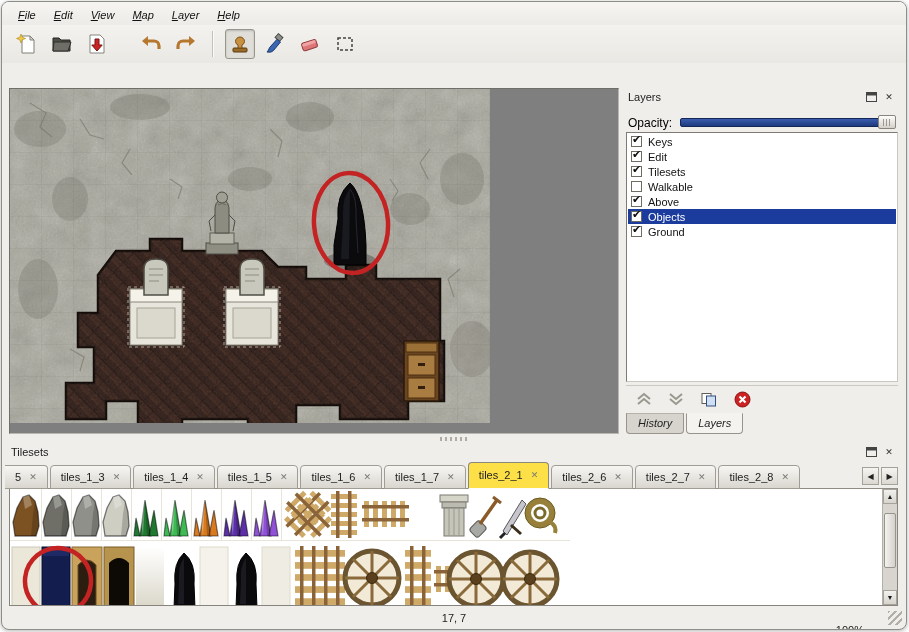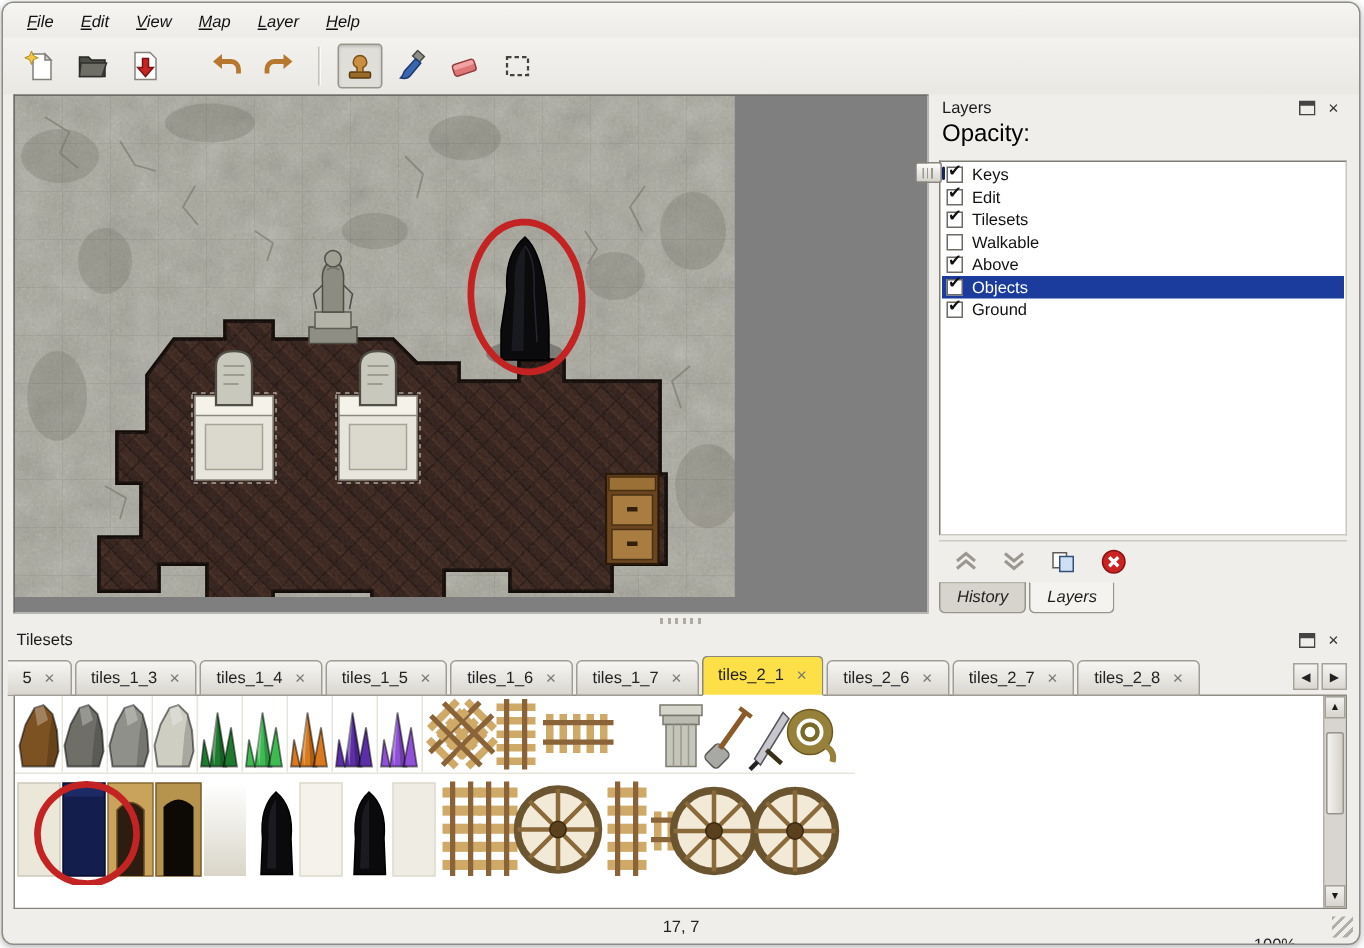--- a/index.html
+++ b/index.html
@@ -17,31 +17,31 @@
   .menu-item::first-letter { text-decoration: underline; }
   
   .toolbar { height: 38px; display: flex; align-items: center; padding: 0 10px; gap: 5px;
     background: linear-gradient(#f3f2ef,#e9e8e3); }
   .tb-btn { width: 30px; height: 30px; border: 1px solid transparent; background: transparent;
     display: flex; align-items: center; justify-content: center; border-radius: 3px; }
   .tb-btn.active { border-color: #98958c; background: #e0ded8; box-shadow: inset 0 1px 2px rgba(0,0,0,.18); }
   .tb-gap { width: 14px; }
   .tb-sep { width: 0; height: 26px; border-left: 1px solid #c3c1ba; border-right: 1px solid #fbfaf8; margin: 0 6px; }
   
-  .main-row { height: 346px; display: flex; padding: 0 8px 0 7px; gap: 7px; }
+  .main-row { height: 346px; display: flex; padding: 0 8px 0 7px; gap: 7px; margin-top: 25px; }
   .map-container { width: 610px; height: 346px; background: #7f7f7f;
     border: 1px solid #6f6f6a; border-bottom-color: #b8b6b0; border-right-color: #b8b6b0; overflow: hidden; }
   .map-container svg { display: block; }
   
   .right-panel { flex: 1; display: flex; flex-direction: column; min-width: 0; }
   .panel-title { height: 18px; display: flex; align-items: center; font-size: 11px; color: #1a1a1a; padding: 0 2px; }
   .panel-title .spacer { flex: 1; }
   .win-icon { width: 14px; height: 13px; display: flex; align-items: center; justify-content: center;
     font-size: 9px; color: #333; margin-left: 4px; cursor: default; }
-  .opacity-row { height: 24px; display: flex; align-items: flex-start; gap: 8px; font-size: 16px; padding: 0 2px; flex-direction: column; }
+  .opacity-row { height: 24px; display: flex; align-items: flex-end; gap: 8px; font-size: 12px; padding: 0 2px; }
   .slider { flex: 1; position: relative; height: 16px; }
   .slider-track { position: absolute; left: 0; right: 3px; top: 4px; height: 9px;
     background: linear-gradient(#3a5cab,#1c3a80); border: 1px solid #142758; border-radius: 2px; }
   .slider-handle { position: absolute; right: 0; top: 1px; width: 18px; height: 14px;
     background: linear-gradient(#fdfdfc,#d4d1ca); border: 1px solid #87857c; border-radius: 2px; }
   .slider-handle::after { content: ""; position: absolute; left: 4px; top: 3px; width: 9px; height: 7px;
     background: repeating-linear-gradient(90deg,#9b988f 0 1px,transparent 1px 3px); }
   .layer-list { flex: 1; background: #fff; border: 1px solid #7d7b74; border-bottom-color: #c9c7c0; border-right-color: #c9c7c0;
     margin: 2px 0 3px; padding: 1px; overflow: hidden; }
   .layer-row { height: 15px; display: flex; align-items: center; gap: 6px; padding: 0 3px; font-size: 11px; color: #111; }

